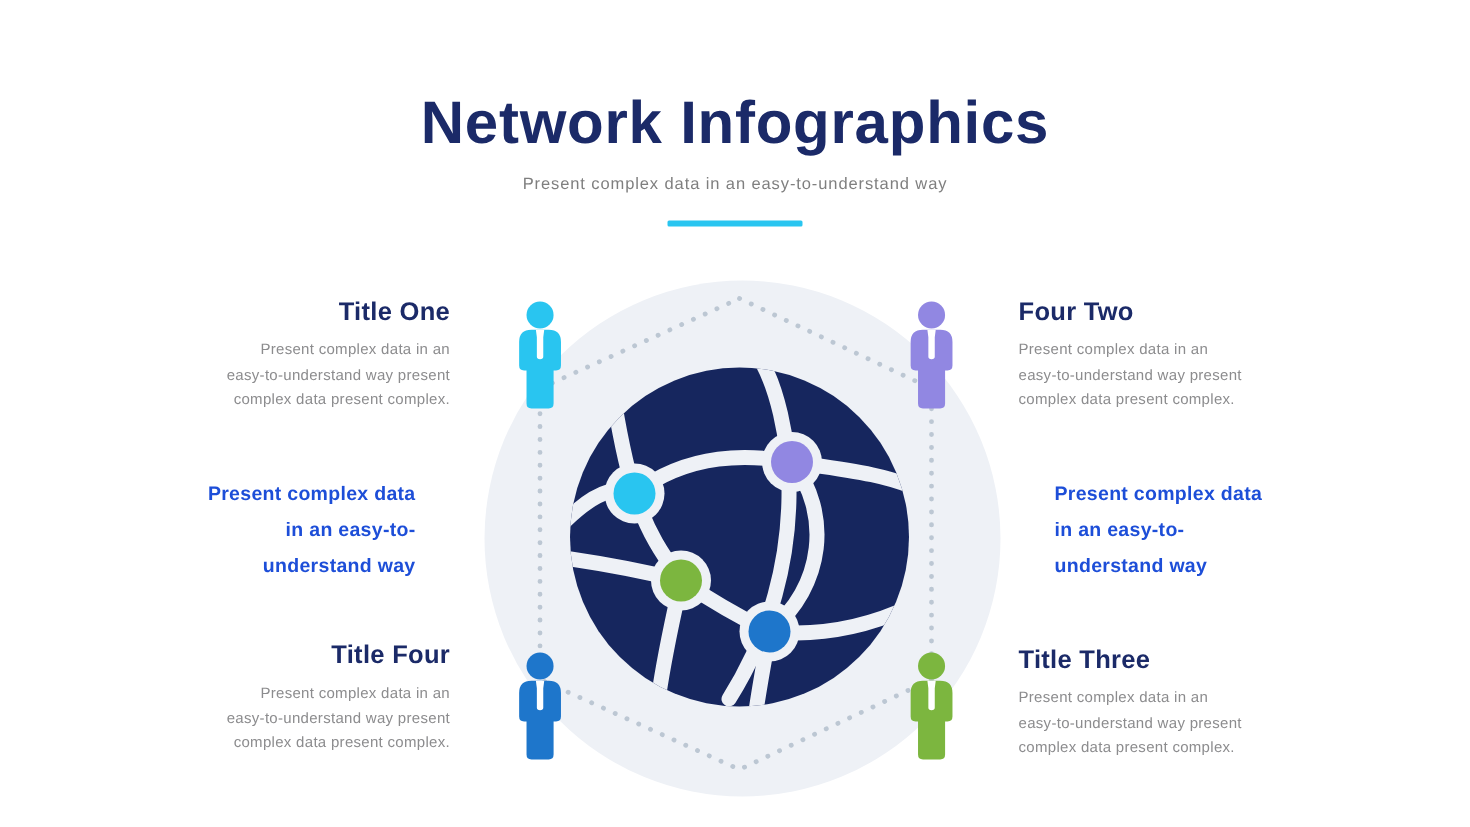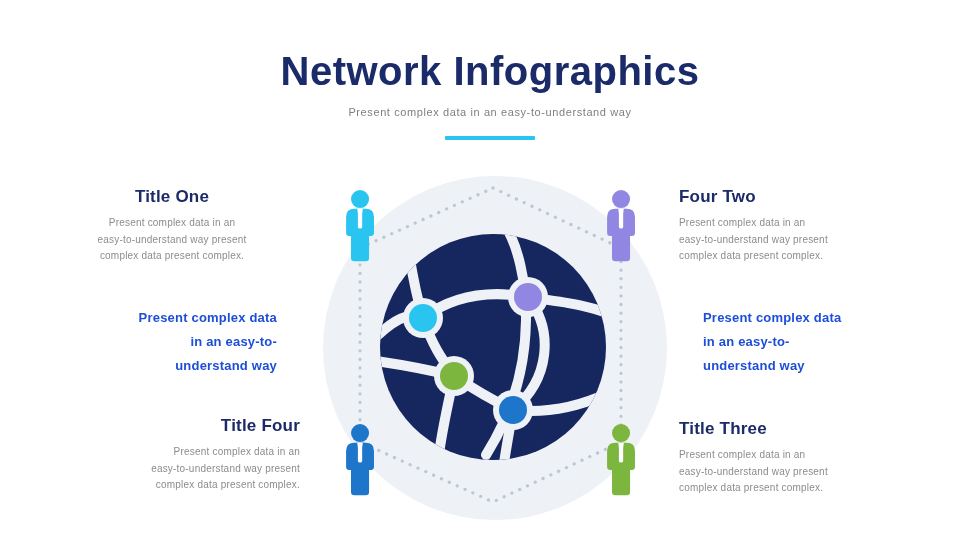--- a/index.html
+++ b/index.html
@@ -2,21 +2,21 @@
 <html><head>
 <meta charset="utf-8">
 <style>
   html,body{margin:0;padding:0;background:#ffffff;}
   .slide{
     position:relative;
     width:980px;height:517px;
     background:#ffffff;
     font-family:"Liberation Sans", sans-serif;
     overflow:hidden;
-    margin:5px auto;
+    margin:16px auto;
   }
   
   .header{position:absolute;left:0;top:0;width:980px;text-align:center;}
   .page-title{
     margin:44px 0 0 0;
     font-size:40px;font-weight:700;letter-spacing:.5px;
     color:#1B2A68;
   }
   .page-subtitle{
     margin:12px 0 0 0;
@@ -26,21 +26,21 @@
     position:absolute;left:445px;top:131px;width:90px;height:4px;
     background:#29C5F0;border-radius:1px;
   }
   
   .block{position:absolute;width:212px;}
   .block h2{margin:0 0 8px 0;font-size:17px;font-weight:700;color:#1B2A68;letter-spacing:.2px;}
   .block .body{font-size:10px;line-height:16.5px;color:#8C8C8E;letter-spacing:.2px;}
   .block .body span{display:block;}
   .align-right{text-align:right;}
   .align-left{text-align:left;}
-  .block-one{right:702px;top:182px;text-align:center;}
+  .block-one{right:680px;top:182px;}
   .block-two{left:679px;top:182px;}
   .block-four{right:680px;top:411px;}
   .block-three{left:679px;top:414px;}
   .callout{position:absolute;width:225px;font-size:13px;line-height:24px;font-weight:700;color:#1d4ed8;letter-spacing:.2px;}
   .callout span{display:block;}
   .callout-left{right:703px;top:301px;}
   .callout-right{left:703px;top:301px;}
   
   .illustration{position:absolute;left:300px;top:158px;width:390px;height:360px;}
 </style>

